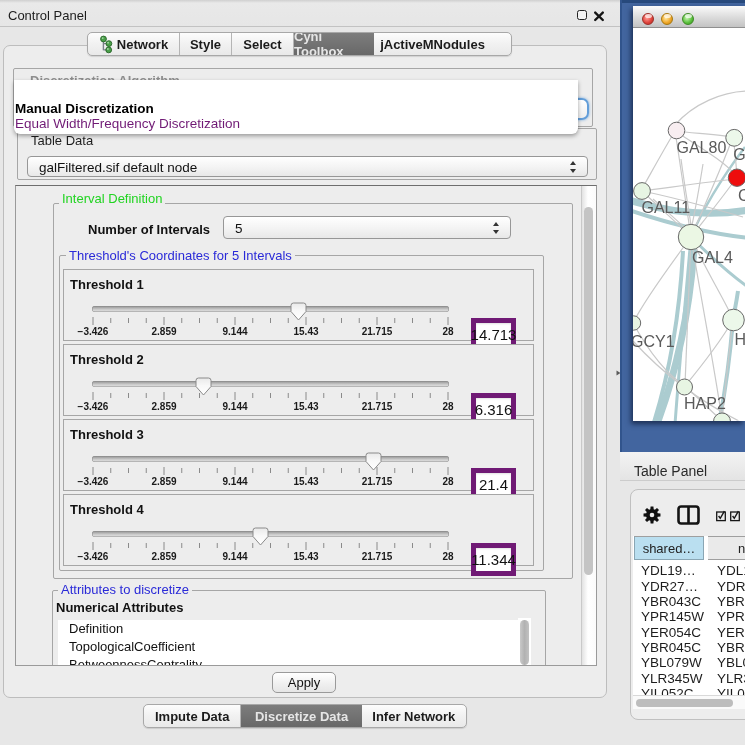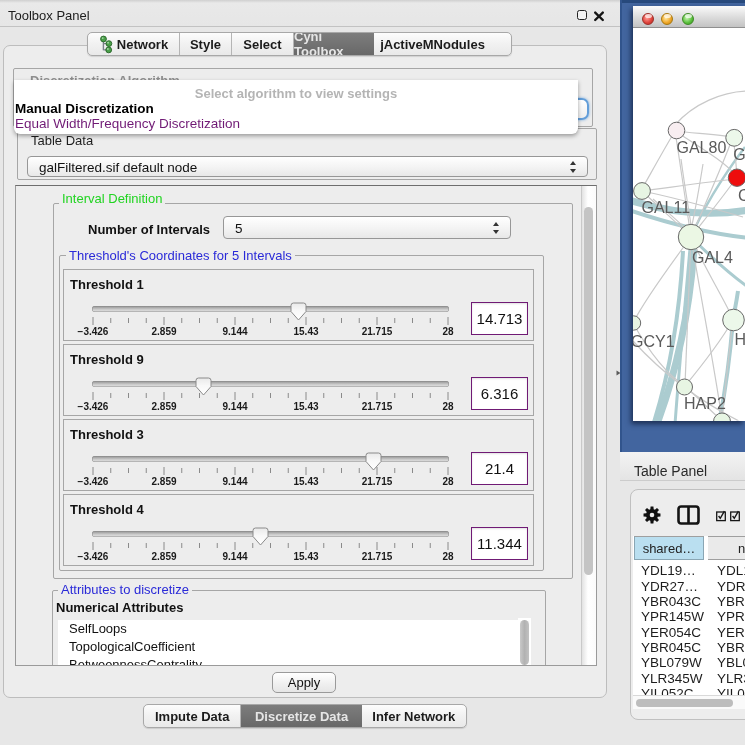--- a/index.html
+++ b/index.html
@@ -37,21 +37,21 @@
 .combo .ctext { position:absolute; left:11px; top:50%; transform:translateY(-50%); }
 .spin { position:absolute; right:10px; top:50%; transform:translateY(-50%); width:8px; height:12px; }
 .spin:before { content:""; position:absolute; left:1px; top:0; border-left:3.5px solid transparent; border-right:3.5px solid transparent; border-bottom:4.5px solid #333; }
 .spin:after { content:""; position:absolute; left:1px; bottom:0; border-left:3.5px solid transparent; border-right:3.5px solid transparent; border-top:4.5px solid #333; }
 
 
 .tbox { position:absolute; left:62px; width:471px; height:72px; border:1px solid #a6a6a6; background:#ededed; }
 .tlabel { position:absolute; left:6px; top:7px; font-size:13px; font-weight:bold; color:#111; }
 .track { position:absolute; left:28px; top:36px; width:357px; height:6px; border-radius:3px;
   background:linear-gradient(#8f8f8f, #c9c9c9 55%, #e6e6e6); box-shadow:inset 0 0 0 0.5px #8a8a8a; }
-.vfield { position:absolute; left:407px; top:32px; width:57px; height:33px; background:#fff; border:1px solid #701a75;
+.vfield { position:absolute; left:407px; top:48px; width:45px; height:33px; background:#fff; border:5px solid #701a75;
   box-shadow:inset 0 1px 2px rgba(0,0,0,0.12); font-size:15px; color:#111; display:flex; align-items:center; justify-content:center; }
 .ticks line { stroke:#8a8a8a; stroke-width:1; }
 .tnum { position:absolute; top:56px; font-size:10px; font-weight:bold; color:#1a1a1a; transform:translateX(-50%); }
 .thumb { position:absolute; top:32px; width:17px; height:19px; }
 
 
 #attrlist { position:absolute; background:#fff; font-size:13px; color:#111; }
 #attrlist div { padding-left:11px; height:18px; line-height:18px; }
 
 
@@ -89,21 +89,21 @@
 #tbl { position:absolute; left:2px; top:46px; width:121px; height:173px; background:#fff; }
 .hdr { position:absolute; top:0; height:24px; font-size:13px; color:#222; display:flex; align-items:center; justify-content:center; }
 .row { position:absolute; font-size:13.5px; color:#1d1d1d; white-space:nowrap; }
 </style>
 </head>
 <body>
 
 <div id="left">
   <div id="content"></div>
   <div id="titlebar">
-      <span class="t">Toolbox Panel</span>
+      <span class="t">Control Panel</span>
     </div>
   <div id="winbtn-sq"></div>
   <svg class="abs" style="left:593px; top:10px;" width="12" height="12" viewBox="0 0 12 12">
     <path d="M2.2,2.6 L9.8,10 M9.8,2.6 L2.2,10" stroke="#151515" stroke-width="2.4" stroke-linecap="round"></path>
   </svg>
 
   <div class="tabbar" style="left:87px; top:32px; width:425px;">
     <div class="tab" style="width:92px;">
       <svg width="14" height="19" viewBox="0 0 14 19" style="margin-right:4px;">
         <path d="M4.4,4 L4.4,15.2 M4.4,8.6 L9.5,8.6 M4.4,14.9 L9.3,14.9" stroke="#7a8089" stroke-width="1.4" fill="none"></path>
@@ -127,21 +127,20 @@
   <div class="abs" style="left:565px; top:98px; width:24px; height:22px; border:2.5px solid #639ed9; border-radius:7px; box-shadow:0 0 3px #74a9dd; background:linear-gradient(#fff,#eee);"></div>
 
   <div class="group" style="left:17px; top:128px; width:580px; height:52px;"></div>
   <div class="gtitle" style="left:28px; top:133px; color:#1e1e1e;">Table Data</div>
   <div class="combo" style="left:27px; top:156px; width:561px; height:21px;">
     <span class="ctext">galFiltered.sif default node</span>
       <span class="spin"></span>
   </div>
 
   <div id="popup">
-    <div class="hint">Select algorithm to view settings</div>
     <div class="it1">Manual Discretization</div>
     <div class="it2">Equal Width/Frequency Discretization</div>
   </div>
 
   <div class="abs" id="scrollpane" style="left:15px; top:185px; width:582px; height:481px; background:#ededed; border:1px solid #9a9a9a; border-top-color:#6e6e6e; overflow:hidden;">
 <div class="group" style="left:37px; top:17px; width:520px; height:376px;"></div>
     <div class="gtitle" style="left:43px; top:5px; color:#21d421; background:#ededed;">Interval Definition</div>
     <div class="abs" style="left:72px; top:36px; font-size:13px; font-weight:bold; color:#111;">Number of Intervals</div>
     <div class="combo" style="left:207px; top:30px; width:288px; height:23px;">
         <span class="ctext">5</span>
@@ -188,21 +187,21 @@
         <stop offset="0" stop-color="#e9e9e9"></stop>
               <stop offset="0.45" stop-color="#f8f8f8"></stop>
               <stop offset="1" stop-color="#ffffff"></stop>
       </linearGradient>
           </defs>
       <path d="M1,3.5 Q1,1 3.5,1 L13.5,1 Q16,1 16,3.5 L16,9.5 L8.5,18 L1,9.5 Z" fill="url(#thg1)" stroke="#8a8a8a" stroke-width="1"></path>
     </svg>
     <div class="vfield">14.713</div>
   </div>
   <div class="tbox" style="left:47px; top:158px;">
-    <div class="tlabel">Threshold 9</div>
+    <div class="tlabel">Threshold 2</div>
     <div class="track"></div>
     <svg class="ticks" style="position:absolute;left:0;top:0;" width="400" height="60" viewBox="0 0 400 60">
           <line x1="29.00" y1="47" x2="29.00" y2="55"></line>
           <line x1="46.75" y1="48" x2="46.75" y2="53"></line>
           <line x1="64.50" y1="48" x2="64.50" y2="53"></line>
           <line x1="82.25" y1="48" x2="82.25" y2="53"></line>
           <line x1="100.00" y1="47" x2="100.00" y2="55"></line>
           <line x1="117.75" y1="48" x2="117.75" y2="53"></line>
           <line x1="135.50" y1="48" x2="135.50" y2="53"></line>
           <line x1="153.25" y1="48" x2="153.25" y2="53"></line>
@@ -323,21 +322,21 @@
       </linearGradient>
           </defs>
       <path d="M1,3.5 Q1,1 3.5,1 L13.5,1 Q16,1 16,3.5 L16,9.5 L8.5,18 L1,9.5 Z" fill="url(#thg4)" stroke="#8a8a8a" stroke-width="1"></path>
     </svg>
     <div class="vfield">11.344</div>
   </div>
     <div class="group" style="left:36px; top:404px; width:494px; height:90px;"></div>
     <div class="gtitle" style="left:42px; top:396px; color:#2a2ad8; background:#ededed;">Attributes to discretize</div>
     <div class="abs" style="left:40px; top:414px; font-size:13px; font-weight:bold; color:#111;">Numerical Attributes</div>
     <div id="attrlist" style="left:42px; top:434px; width:460px; height:49px;">
-    <div>SelfLoops</div>
+    <div>Definition</div>
         <div>TopologicalCoefficient</div>
         <div>BetweennessCentrality</div>
       </div>
     <div class="abs" style="left:502px; top:432px; width:13px; height:49px; background:#fff;">
         <div class="sbthumb" style="left:2px; top:2px; width:9px; height:45px;"></div>
       </div>
     <div class="abs" style="left:565px; top:0px; width:16px; height:479px; background:linear-gradient(90deg,#e2e2e2,#fff 40%,#fafafa); border-left:1px solid #c9c9c9;"></div>
     <div class="sbthumb" style="left:568px; top:21px; width:8.5px; height:368px; background:#c4c4c4;"></div>
   </div>
 

